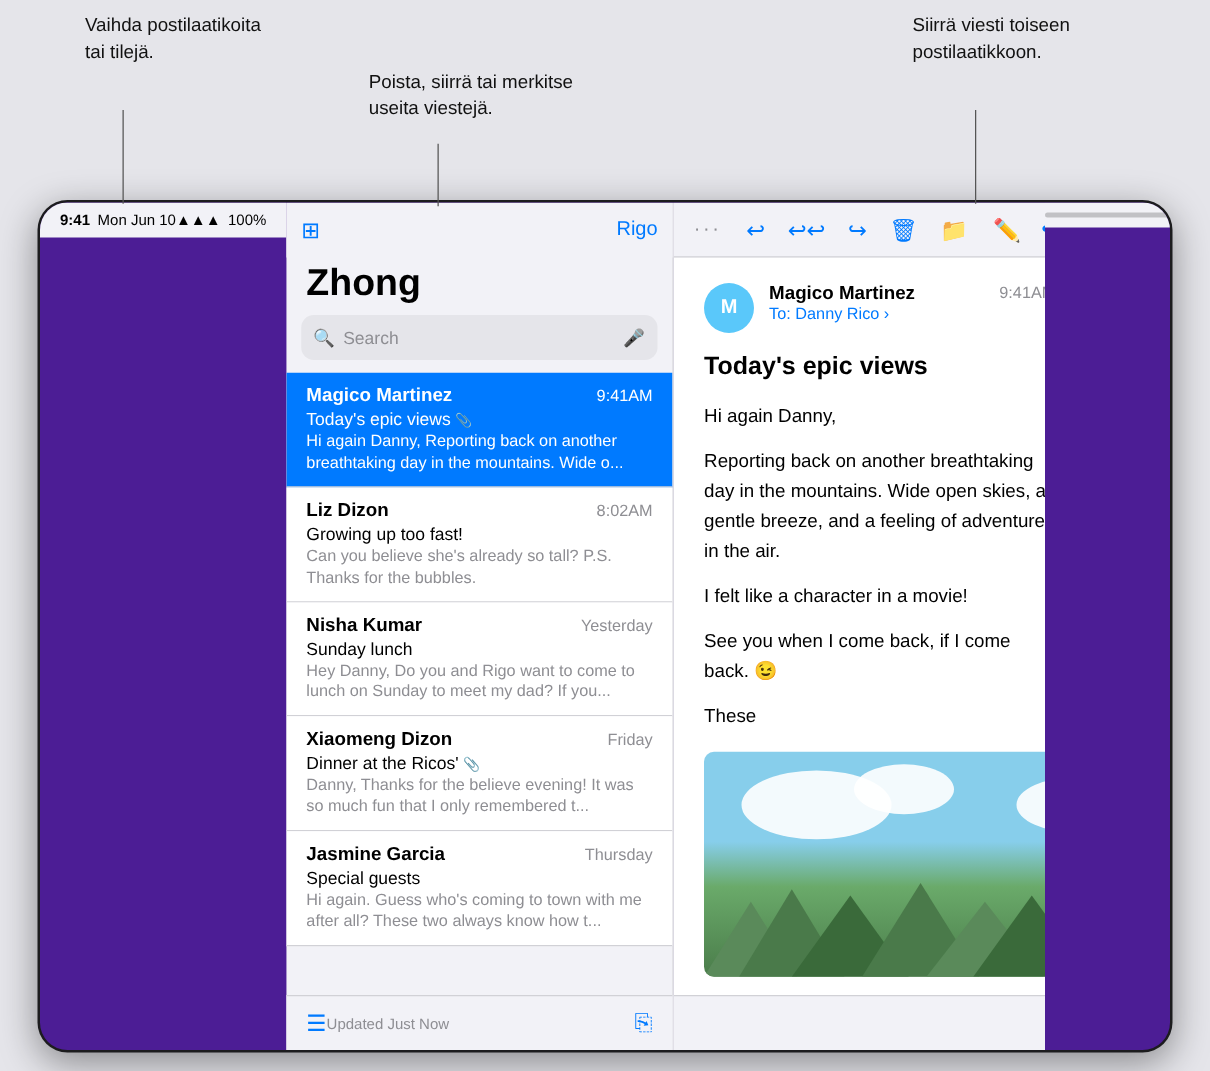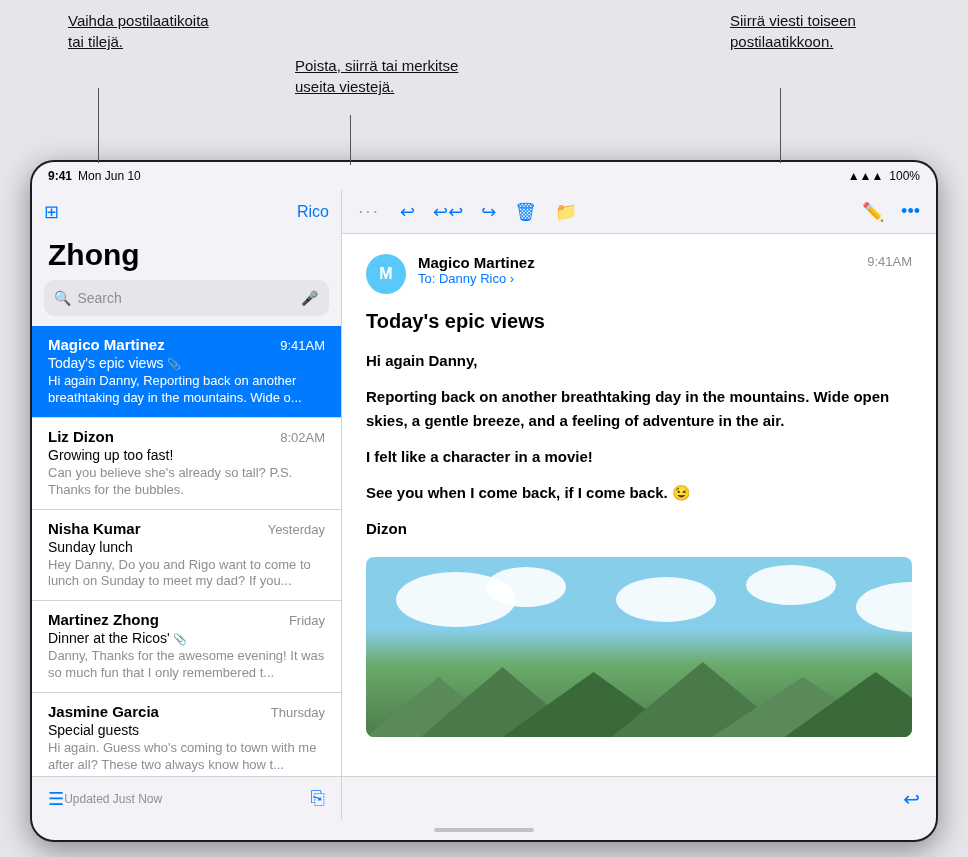--- a/index.html
+++ b/index.html
@@ -20,21 +20,20 @@
       width: 968px;
       height: 175px;
       z-index: 10;
       pointer-events: none;
     }
     .annotation {
       position: absolute;
       font-size: 15px;
       color: #111;
       line-height: 1.4;
-      text-decoration: underline;
     }
     .annotation-line {
       position: absolute;
       background: #555;
     }
 
     
     .ipad-frame {
       position: absolute;
       top: 160px;
@@ -47,25 +46,25 @@
       box-shadow: 0 8px 30px rgba(0,0,0,0.4);
     }
 
     
     .ipad-screen {
       position: absolute;
       top: 2px;
       left: 2px;
       right: 2px;
       bottom: 2px;
-      background: #14532d;
+      background: #4c1d95;
       border-radius: 22px;
       overflow: hidden;
       display: flex;
-      flex-direction: column;
+      flex-direction: row;
     }
 
     
     .status-bar {
       height: 28px;
       background: #f2f2f7;
       display: flex;
       align-items: center;
       padding: 0 16px;
       flex-shrink: 0;
@@ -338,21 +337,20 @@
       color: #000;
       margin-bottom: 16px;
     }
     .email-body {
       font-size: 15px;
       color: #000;
       line-height: 1.6;
     }
     .email-body p {
       margin-bottom: 12px;
-      font-weight: bold;
     }
     .email-image {
       width: 100%;
       height: 180px;
       background: linear-gradient(180deg, #87ceeb 0%, #87ceeb 40%, #6aaa6a 60%, #4a7c4a 100%);
       border-radius: 8px;
       margin-top: 16px;
       position: relative;
       overflow: hidden;
     }
@@ -433,21 +431,21 @@
         <span>100%</span>
       </div>
     </div>
 
     <div class="main-content">
 
       <div class="mail-list-panel">
 
         <div class="mail-list-toolbar">
           <span class="sidebar-toggle">⊞</span>
-          <span class="edit-button">Rico</span>
+          <span class="edit-button">Rigo</span>
         </div>
 
         <div class="inbox-title">Zhong</div>
 
         <div class="search-bar">
           <span class="search-icon">🔍</span>
           <span class="search-placeholder">Search</span>
           <span class="mic-icon">🎤</span>
         </div>
 
@@ -478,28 +476,28 @@
             <div class="mail-item-header">
               <span class="mail-sender">Nisha Kumar</span>
               <span class="mail-time">Yesterday</span>
             </div>
             <div class="mail-subject">Sunday lunch</div>
             <div class="mail-preview">Hey Danny, Do you and Rigo want to come to lunch on Sunday to meet my dad? If you...</div>
           </div>
 
           <div class="mail-item">
             <div class="mail-item-header">
-              <span class="mail-sender">Martinez Zhong</span>
+              <span class="mail-sender">Xiaomeng Dizon</span>
               <span class="mail-time">Friday</span>
             </div>
             <div class="mail-item-subject-row">
               <span class="mail-subject">Dinner at the Ricos'</span>
               <span class="attachment-icon">📎</span>
             </div>
-            <div class="mail-preview">Danny, Thanks for the awesome evening! It was so much fun that I only remembered t...</div>
+            <div class="mail-preview">Danny, Thanks for the believe evening! It was so much fun that I only remembered t...</div>
           </div>
 
           <div class="mail-item">
             <div class="mail-item-header">
               <span class="mail-sender">Jasmine Garcia</span>
               <span class="mail-time">Thursday</span>
             </div>
             <div class="mail-subject">Special guests</div>
             <div class="mail-preview">Hi again. Guess who's coming to town with me after all? These two always know how t...</div>
           </div>
@@ -541,21 +539,21 @@
             <div class="email-timestamp">9:41AM</div>
           </div>
 
           <div class="email-subject-line">Today's epic views</div>
 
           <div class="email-body">
             <p>Hi again Danny,</p>
             <p>Reporting back on another breathtaking day in the mountains. Wide open skies, a gentle breeze, and a feeling of adventure in the air.</p>
             <p>I felt like a character in a movie!</p>
             <p>See you when I come back, if I come back. 😉</p>
-            <p>Dizon</p>
+            <p>These</p>
           </div>
 
           <div class="email-image">
 
             <div class="cloud" style="width:120px;height:55px;top:15px;left:30px;"></div>
             <div class="cloud" style="width:80px;height:40px;top:10px;left:120px;"></div>
             <div class="cloud" style="width:100px;height:45px;top:20px;left:250px;"></div>
             <div class="cloud" style="width:90px;height:40px;top:8px;left:380px;"></div>
             <div class="cloud" style="width:110px;height:50px;top:25px;left:490px;"></div>
 

